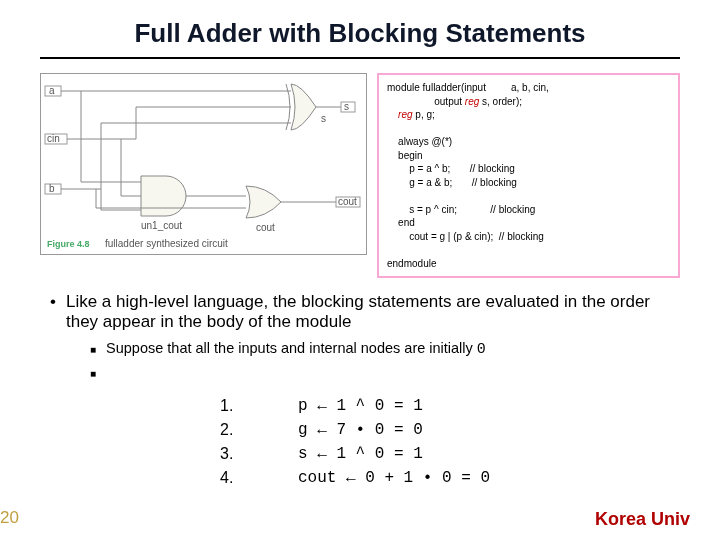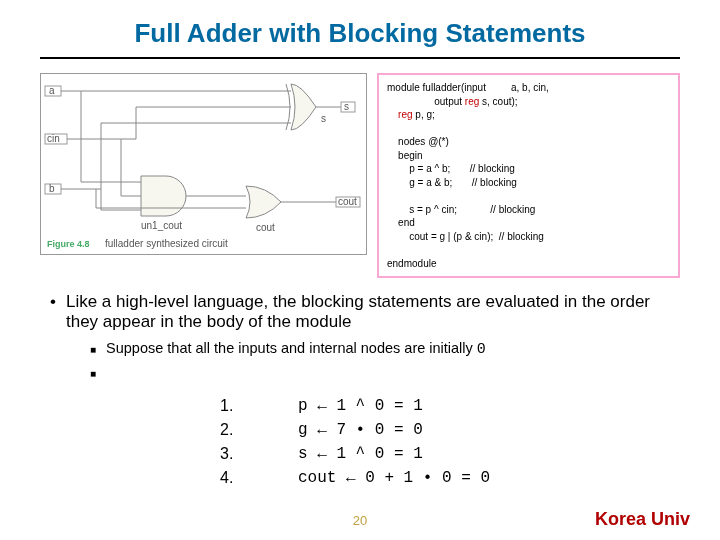--- a/index.html
+++ b/index.html
@@ -12,21 +12,21 @@
     position: relative;
     overflow: hidden;
   }
   .slide {
     padding: 18px 40px 0 40px;
     box-sizing: border-box;
     height: 100%;
     position: relative;
   }
   .title {
-    color: #0369a1;
+    color: #0f172a;
     font-weight: bold;
     font-size: 26px;
     text-align: center;
     margin-bottom: 8px;
   }
   .hr {
     border: none;
     border-top: 2px solid #000;
     margin: 0 0 14px 0;
   }
@@ -47,21 +47,21 @@
     height: 100%;
   }
   .code-box {
     border: 2px solid #f9a8d4;
     flex: 1;
     padding: 6px 8px;
     font-size: 10px;
     line-height: 1.35;
     font-family: Verdana, Arial, sans-serif;
   }
-  .code-box .kw { color: #c00000; }
+  .code-box .kw { color: #c00000; font-style: italic; }
   .code-box .row { white-space: pre; }
   .bullet-main {
     font-size: 17px;
     color: #000;
     margin: 0 0 8px 10px;
     display: flex;
   }
   .bullet-main .dot {
     margin-right: 10px;
   }
@@ -85,23 +85,23 @@
     line-height: 1.5;
   }
   .steps .st { display: flex; }
   .steps .num { width: 30px; }
   .steps .exp { font-family: "Courier New", monospace; margin-left: 48px; }
   .pagenum {
     position: absolute;
     bottom: 12px;
     left: 0;
     right: 0;
-    text-align: center;
+    text-align: left;
     color: #c0a040;
-    font-size: 13px;
+    font-size: 17px;
   }
   .footer-brand {
     position: absolute;
     bottom: 10px;
     right: 30px;
     color: #b00000;
     font-weight: bold;
     font-size: 18px;
     margin-top: 24px;
   }
@@ -156,24 +156,24 @@
         <rect class="port" x="295" y="123" width="24" height="10"></rect>
         <text class="dlabel" x="297" y="131">cout</text>
 
         <text x="6" y="173" font-size="9" font-weight="bold" fill="#4a6">Figure 4.8</text>
         <text x="64" y="173" class="dlabel" font-size="9">fulladder synthesized circuit</text>
       </svg>
     </div>
 
     <div class="code-box">
       <div class="row">module fulladder(input         a, b, cin,</div>
-      <div class="row"><span>                 output </span><span class="kw">reg</span><span> s, cout);</span></div>
+      <div class="row"><span>                 output </span><span class="kw">reg</span><span> s, order);</span></div>
       <div class="row"><span class="kw">    reg</span><span> p, g;</span></div>
       <div class="row">&nbsp;</div>
-      <div class="row">    nodes @(*)</div>
+      <div class="row">    always @(*)</div>
       <div class="row">    begin</div>
       <div class="row">        p = a ^ b;       // blocking</div>
       <div class="row">        g = a &amp; b;       // blocking</div>
       <div class="row">&nbsp;</div>
       <div class="row">        s = p ^ cin;            // blocking</div>
       <div class="row">    end</div>
       <div class="row">        cout = g | (p &amp; cin);  // blocking</div>
       <div class="row">&nbsp;</div>
       <div class="row">endmodule</div>
     </div>

